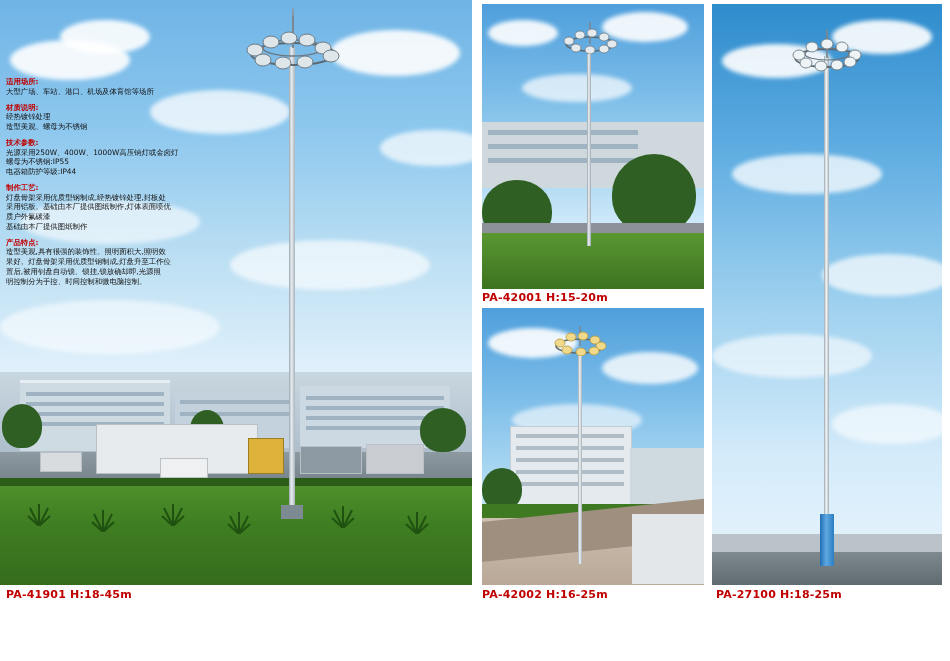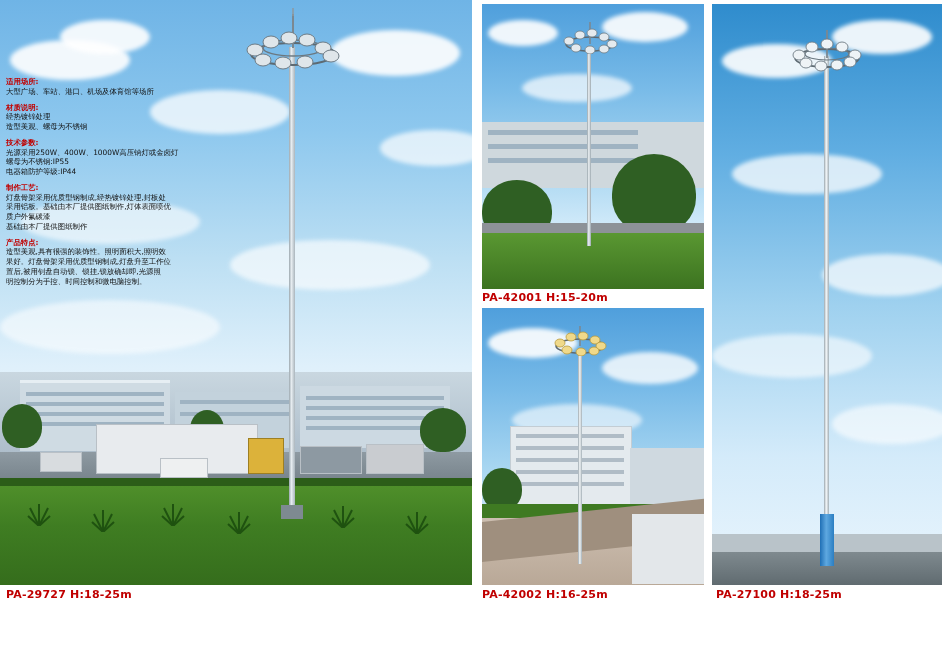--- a/index.html
+++ b/index.html
@@ -186,21 +186,21 @@
       <div class="ln">采用铝板。基础由本厂提供图纸制作,灯体表面喷优</div>
       <div class="ln">质户外氟碳漆</div>
       <div class="ln">基础由本厂提供图纸制作</div>
       <div class="hd">产品特点:</div>
       <div class="ln">造型美观,具有很强的装饰性。照明面积大,照明效</div>
       <div class="ln">果好。灯盘骨架采用优质型钢制成,灯盘升至工作位</div>
       <div class="ln">置后,被用钊盘自动锁、锁挂,锁放确却即,光源照</div>
       <div class="ln">明控制分为手控、时间控制和微电脑控制。</div>
     </div>
 
-  <div class="caption" style="left:6px;top:588px;">PA-29727 H:18-25m</div>
+  <div class="caption" style="left:6px;top:588px;">PA-41901 H:18-45m</div>
 
   <div class="spine"></div>
 
   <div class="cell c1">
     <div class="sky2"></div>
     <div class="cloud" style="left:6px;top:16px;width:70px;height:26px;"></div>
     <div class="cloud" style="left:120px;top:8px;width:86px;height:30px;"></div>
     <div class="cloud" style="left:40px;top:70px;width:110px;height:28px;opacity:.7;"></div>
     <div style="position:absolute;left:0;top:118px;width:222px;height:66px;background:#cfd8dd;"></div>
     <div class="winrow" style="left:6px;top:126px;width:150px;height:5px;"></div>

